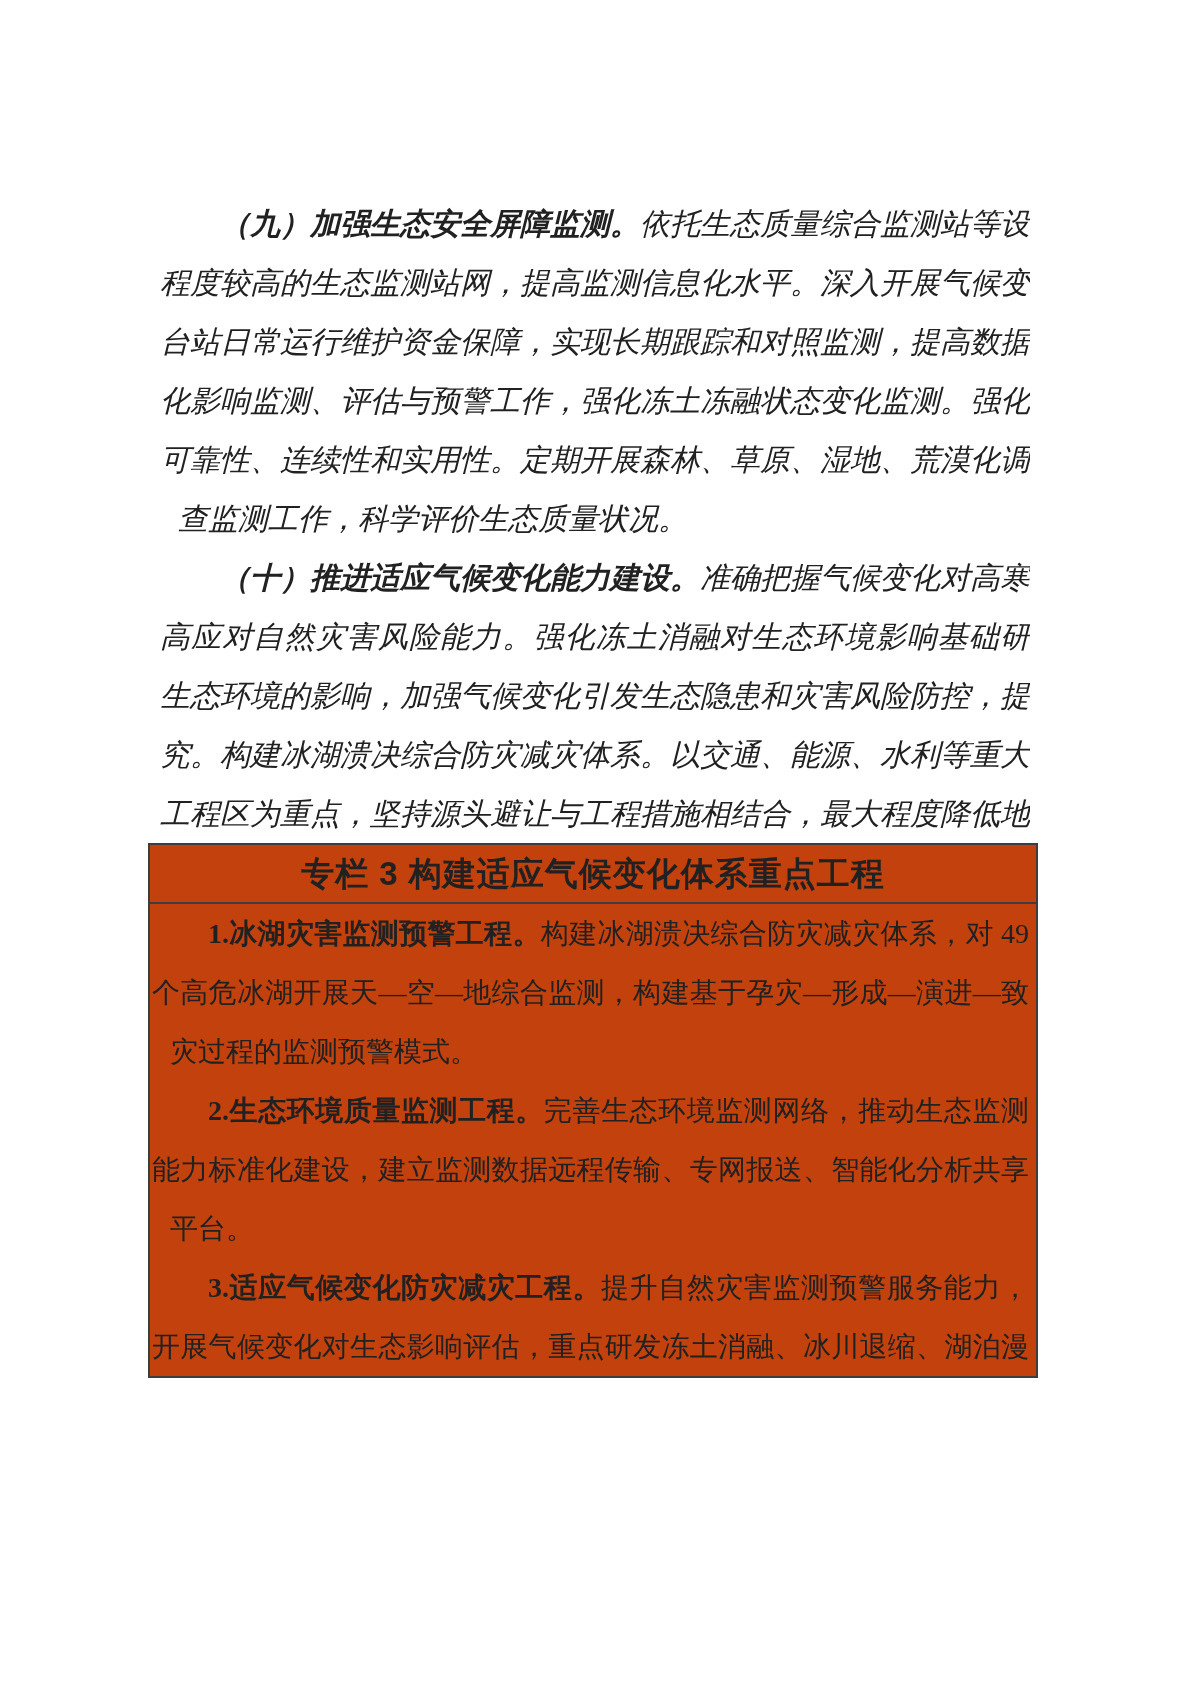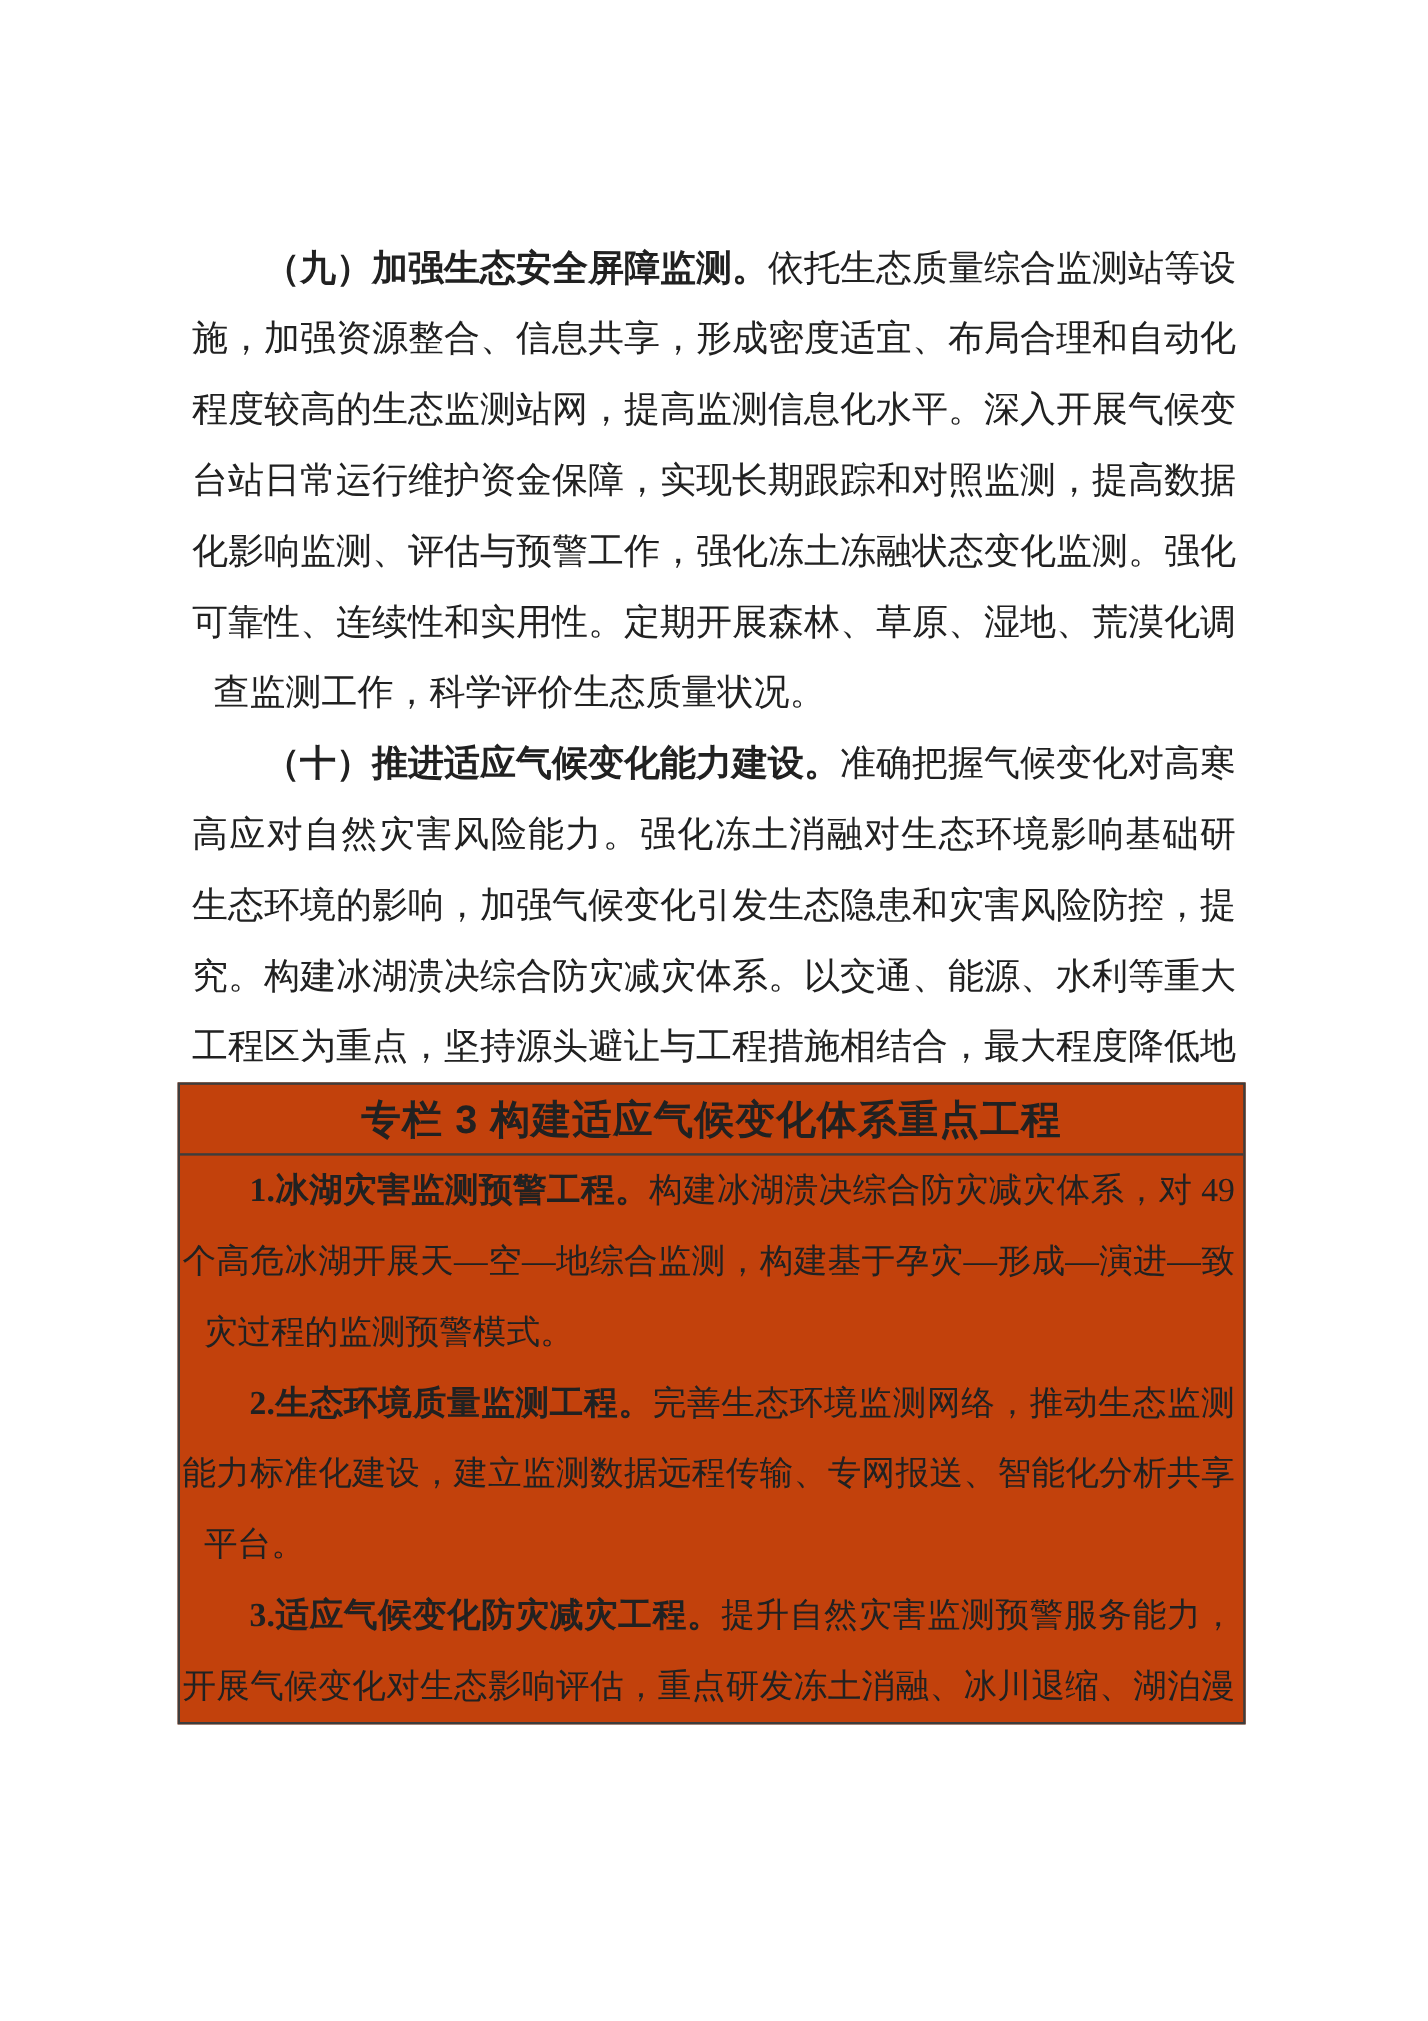--- a/index.html
+++ b/index.html
@@ -10,21 +10,21 @@
     overflow:hidden;
     color:#212121;
     font-family:"Liberation Serif","DejaVu Serif",serif;
   }
   .content {
     position:absolute;
     left:148px; top:194px;
     width:890px;
   }
   
-  .bodytext { padding:0 8px 0 12px; }            
+  .bodytext { padding:0 8px 0 12px;font-style:italic; }            
   .line {
     height:59px; line-height:59px;
     font-size:30px;
     white-space:nowrap; overflow:hidden;
     text-align:justify;
     text-align-last:justify;
   }
   .line.lastline { text-align-last:left;margin-left:18px; }
   .line.firstline { padding-left:60px; }          
   .lead { font-weight:bold; }
@@ -59,21 +59,20 @@
   }
 </style>
 </head>
 <body>
 
 <div class="page">
   <div class="content">
 
     <div class="bodytext">
       <div class="line firstline"><span class="lead">（九）加强生态安全屏障监测。</span><span>依托生态质量综合监测站等设</span></div>
-      <div class="line">施，加强资源整合、信息共享，形成密度适宜、布局合理和自动化</div>
       <div class="line">程度较高的生态监测站网，提高监测信息化水平。深入开展气候变</div>
       <div class="line">台站日常运行维护资金保障，实现长期跟踪和对照监测，提高数据</div>
       <div class="line">化影响监测、评估与预警工作，强化冻土冻融状态变化监测。强化</div>
       <div class="line">可靠性、连续性和实用性。定期开展森林、草原、湿地、荒漠化调</div>
       <div class="line lastline">查监测工作，科学评价生态质量状况。</div>
     </div>
 
     <div class="bodytext">
       <div class="line firstline"><span class="lead">（十）推进适应气候变化能力建设。</span><span>准确把握气候变化对高寒</span></div>
       <div class="line">高应对自然灾害风险能力。强化冻土消融对生态环境影响基础研</div>

